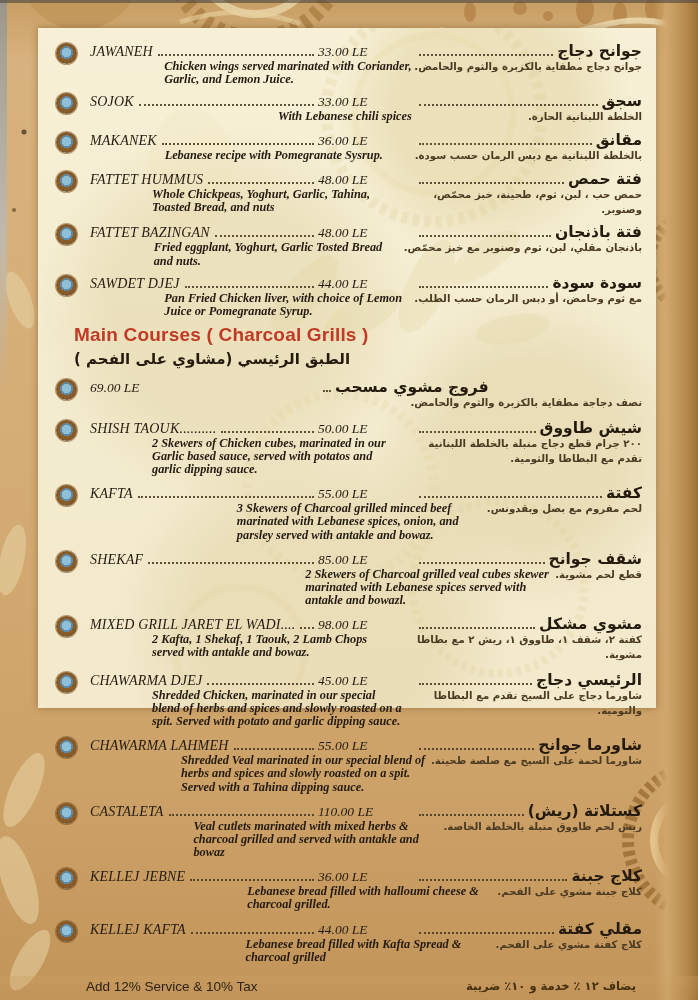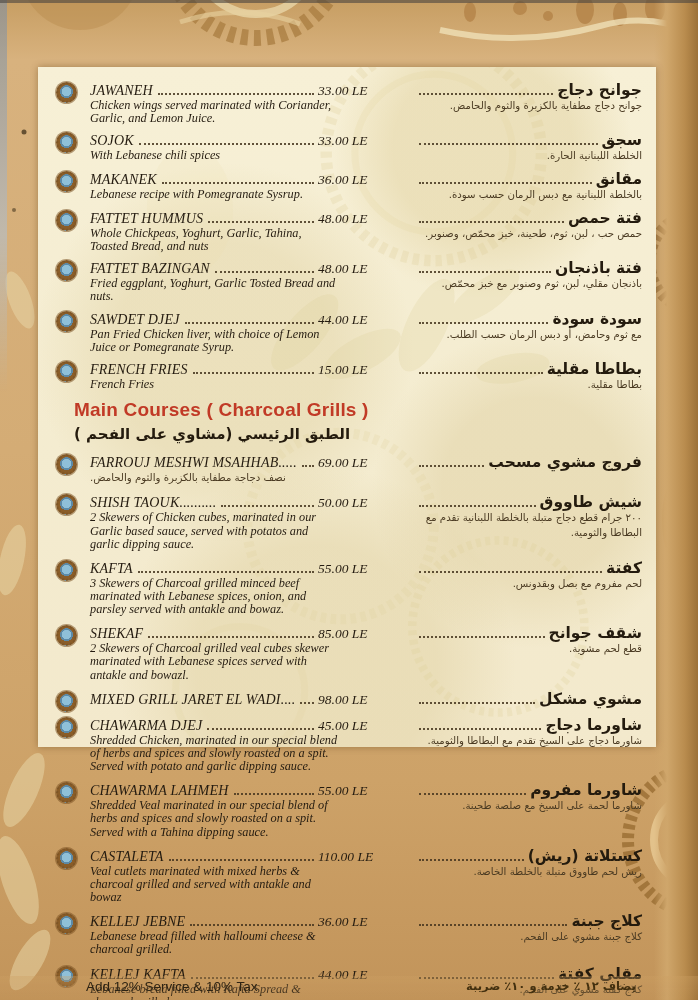--- a/index.html
+++ b/index.html
@@ -15,38 +15,38 @@
   .scan-edge-top{position:absolute;left:0;top:0;width:100%;height:3px;background:#4a4440;opacity:.6;}
   
   .panel{position:absolute;left:38px;top:28px;width:618px;height:680px;z-index:2;
     background:
       radial-gradient(circle at 72% 12%, rgba(216,197,138,.35) 0 90px, rgba(216,197,138,0) 150px),
       radial-gradient(circle at 30% 42%, rgba(214,196,140,.30) 0 110px, rgba(214,196,140,0) 190px),
       radial-gradient(circle at 80% 62%, rgba(210,190,132,.30) 0 90px, rgba(210,190,132,0) 160px),
       radial-gradient(circle at 45% 88%, rgba(214,196,140,.32) 0 120px, rgba(214,196,140,0) 200px),
       linear-gradient(180deg,#f7f0d6 0%,#f4ecd0 55%,#f3e9cc 100%);
     box-shadow:0 0 7px rgba(96,64,24,.45);
-    padding:14px 14px 4px 12px;box-sizing:border-box;margin-top:39px;}
+    padding:14px 14px 4px 12px;box-sizing:border-box;}
   .panel-watermark{position:absolute;left:0;top:0;width:100%;height:100%;opacity:.5;pointer-events:none;}
   .content{position:relative;z-index:3;}
   
   .menu-item{position:relative;padding-left:40px;margin-bottom:6px;}
   .sec-mains .menu-item{margin-bottom:8px;}
   .seal{position:absolute;left:6px;top:1px;width:17px;height:17px;border-radius:50%;
     border:2px dotted #7d5526;
     background:radial-gradient(circle at 50% 45%, #8fc0d8 0 36%, #5d8aa6 38% 50%, #8a5d28 52% 100%);
     box-shadow:0 0 0 1px rgba(122,82,36,.55);}
   .line1{display:grid;grid-template-columns:228px 96px 1fr;align-items:baseline;}
   .name-wrap,.ar-wrap{display:flex;align-items:baseline;min-width:0;}
   .en-name{white-space:nowrap;font-style:italic;font-size:14px;letter-spacing:.2px;}
   .dots{flex:1 1 auto;min-width:8px;border-bottom:2px dotted #46361f;height:.72em;margin:0 4px 0 5px;opacity:.85;}
   .price{font-style:italic;font-size:13.5px;white-space:nowrap;}
   .ar-name{white-space:nowrap;direction:rtl;font-family:"DejaVu Sans",sans-serif;
     font-weight:700;font-size:15.5px;color:#241b0e;}
-  .line2{display:flex;justify-content:space-between;align-items:flex-start;}
+  .line2{display:flex;justify-content:flex-end;align-items:flex-start;font-weight:bold;}
   .en-desc{width:250px;font-style:italic;font-size:12.3px;line-height:1.07;color:#241b10;}
   .ar-desc{max-width:240px;direction:rtl;text-align:right;font-family:"DejaVu Sans",sans-serif;
     font-size:10.2px;line-height:1.45;color:#4a3a22;}
   
   .section-heading{text-align:left;margin:5px 0 10px;padding-left:24px;}
   .heading-en{color:#c13a26;font-family:"Liberation Sans",sans-serif;font-size:19px;
     font-weight:700;letter-spacing:.2px;}
   .heading-ar{direction:rtl;font-family:"DejaVu Sans",sans-serif;font-size:15px;
     font-weight:700;color:#241b0e;margin-top:4px;}
   
@@ -222,53 +222,31 @@
       <span class="ar-wrap">
         <span class="dots"></span>
         <span class="ar-name">سودة سودة</span>
       </span>
     </div>
     <div class="line2">
       <span class="en-desc">Pan Fried Chicken liver, with choice of Lemon Juice or Pomegranate Syrup.</span>
       <span class="ar-desc">مع ثوم وحامض، أو دبس الرمان حسب الطلب.</span>
     </div>
   </div>
-          <div class="menu-item">
-    <span class="seal"></span>
-    <div class="line1">
-      <span class="name-wrap">
-        <span class="en-name">FRENCH FRIES</span>
-        <span class="dots"></span>
-      </span>
-      <span class="price">15.00  LE</span>
-      <span class="ar-wrap">
-        <span class="dots"></span>
-        <span class="ar-name">بطاطا مقلية</span>
-      </span>
-    </div>
-    <div class="line2">
-      <span class="en-desc">French Fries</span>
-      <span class="ar-desc">بطاطا مقلية.</span>
-    </div>
-  </div>
         </div>
 
       <div class="section-heading">
         <div class="heading-en">Main Courses  ( Charcoal Grills )</div>
         <div class="heading-ar">الطبق الرئيسي (مشاوي على الفحم )</div>
       </div>
 
       <div class="sec-mains">
           <div class="menu-item">
     <span class="seal"></span>
     <div class="line1">
-      <span class="name-wrap">
-        <span class="en-name">FARROUJ MESHWI MSAHHAB.....</span>
-        <span class="dots"></span>
-      </span>
       <span class="price">69.00  LE</span>
       <span class="ar-wrap">
         <span class="dots"></span>
         <span class="ar-name">فروج مشوي مسحب</span>
       </span>
     </div>
     <div class="line2">
       <span class="ar-desc">نصف دجاجة مطفاية بالكزبرة والثوم والحامض.</span>
     </div>
   </div>
@@ -332,50 +310,54 @@
       <span class="name-wrap">
         <span class="en-name">MIXED GRILL JARET EL WADI....</span>
         <span class="dots"></span>
       </span>
       <span class="price">98.00  LE</span>
       <span class="ar-wrap">
         <span class="dots"></span>
         <span class="ar-name">مشوي مشكل</span>
       </span>
     </div>
+    <div class="line2">
+      <span class="en-desc">2 Kafta, 1 Shekaf, 1 Taouk, 2 Lamb Chops served with antakle and bowaz.</span>
+      <span class="ar-desc">كفتة ٢، شقف ١، طاووق ١، ريش ٢ مع بطاطا مشوية.</span>
+    </div>
   </div>
           <div class="menu-item">
     <span class="seal"></span>
     <div class="line1">
       <span class="name-wrap">
         <span class="en-name">CHAWARMA DJEJ</span>
         <span class="dots"></span>
       </span>
       <span class="price">45.00  LE</span>
       <span class="ar-wrap">
         <span class="dots"></span>
-        <span class="ar-name">شاورما دجاج</span>
+        <span class="ar-name">الرئيسي دجاج</span>
       </span>
     </div>
     <div class="line2">
       <span class="en-desc">Shredded Chicken, marinated in our special blend of herbs and spices and slowly roasted on a spit. Served with potato  and  garlic dipping sauce.</span>
       <span class="ar-desc">شاورما دجاج على السيخ تقدم مع البطاطا والثومية.</span>
     </div>
   </div>
           <div class="menu-item">
     <span class="seal"></span>
     <div class="line1">
       <span class="name-wrap">
         <span class="en-name">CHAWARMA LAHMEH</span>
         <span class="dots"></span>
       </span>
       <span class="price">55.00  LE</span>
       <span class="ar-wrap">
         <span class="dots"></span>
-        <span class="ar-name">شاورما مفروم</span>
+        <span class="ar-name">شاورما جوانح</span>
       </span>
     </div>
     <div class="line2">
       <span class="en-desc">Shredded Veal marinated in our special blend of herbs and spices and slowly roasted on a spit. Served with a Tahina dipping sauce.</span>
       <span class="ar-desc">شاورما لحمة على السيخ مع صلصة طحينة.</span>
     </div>
   </div>
           <div class="menu-item">
     <span class="seal"></span>
     <div class="line1">

